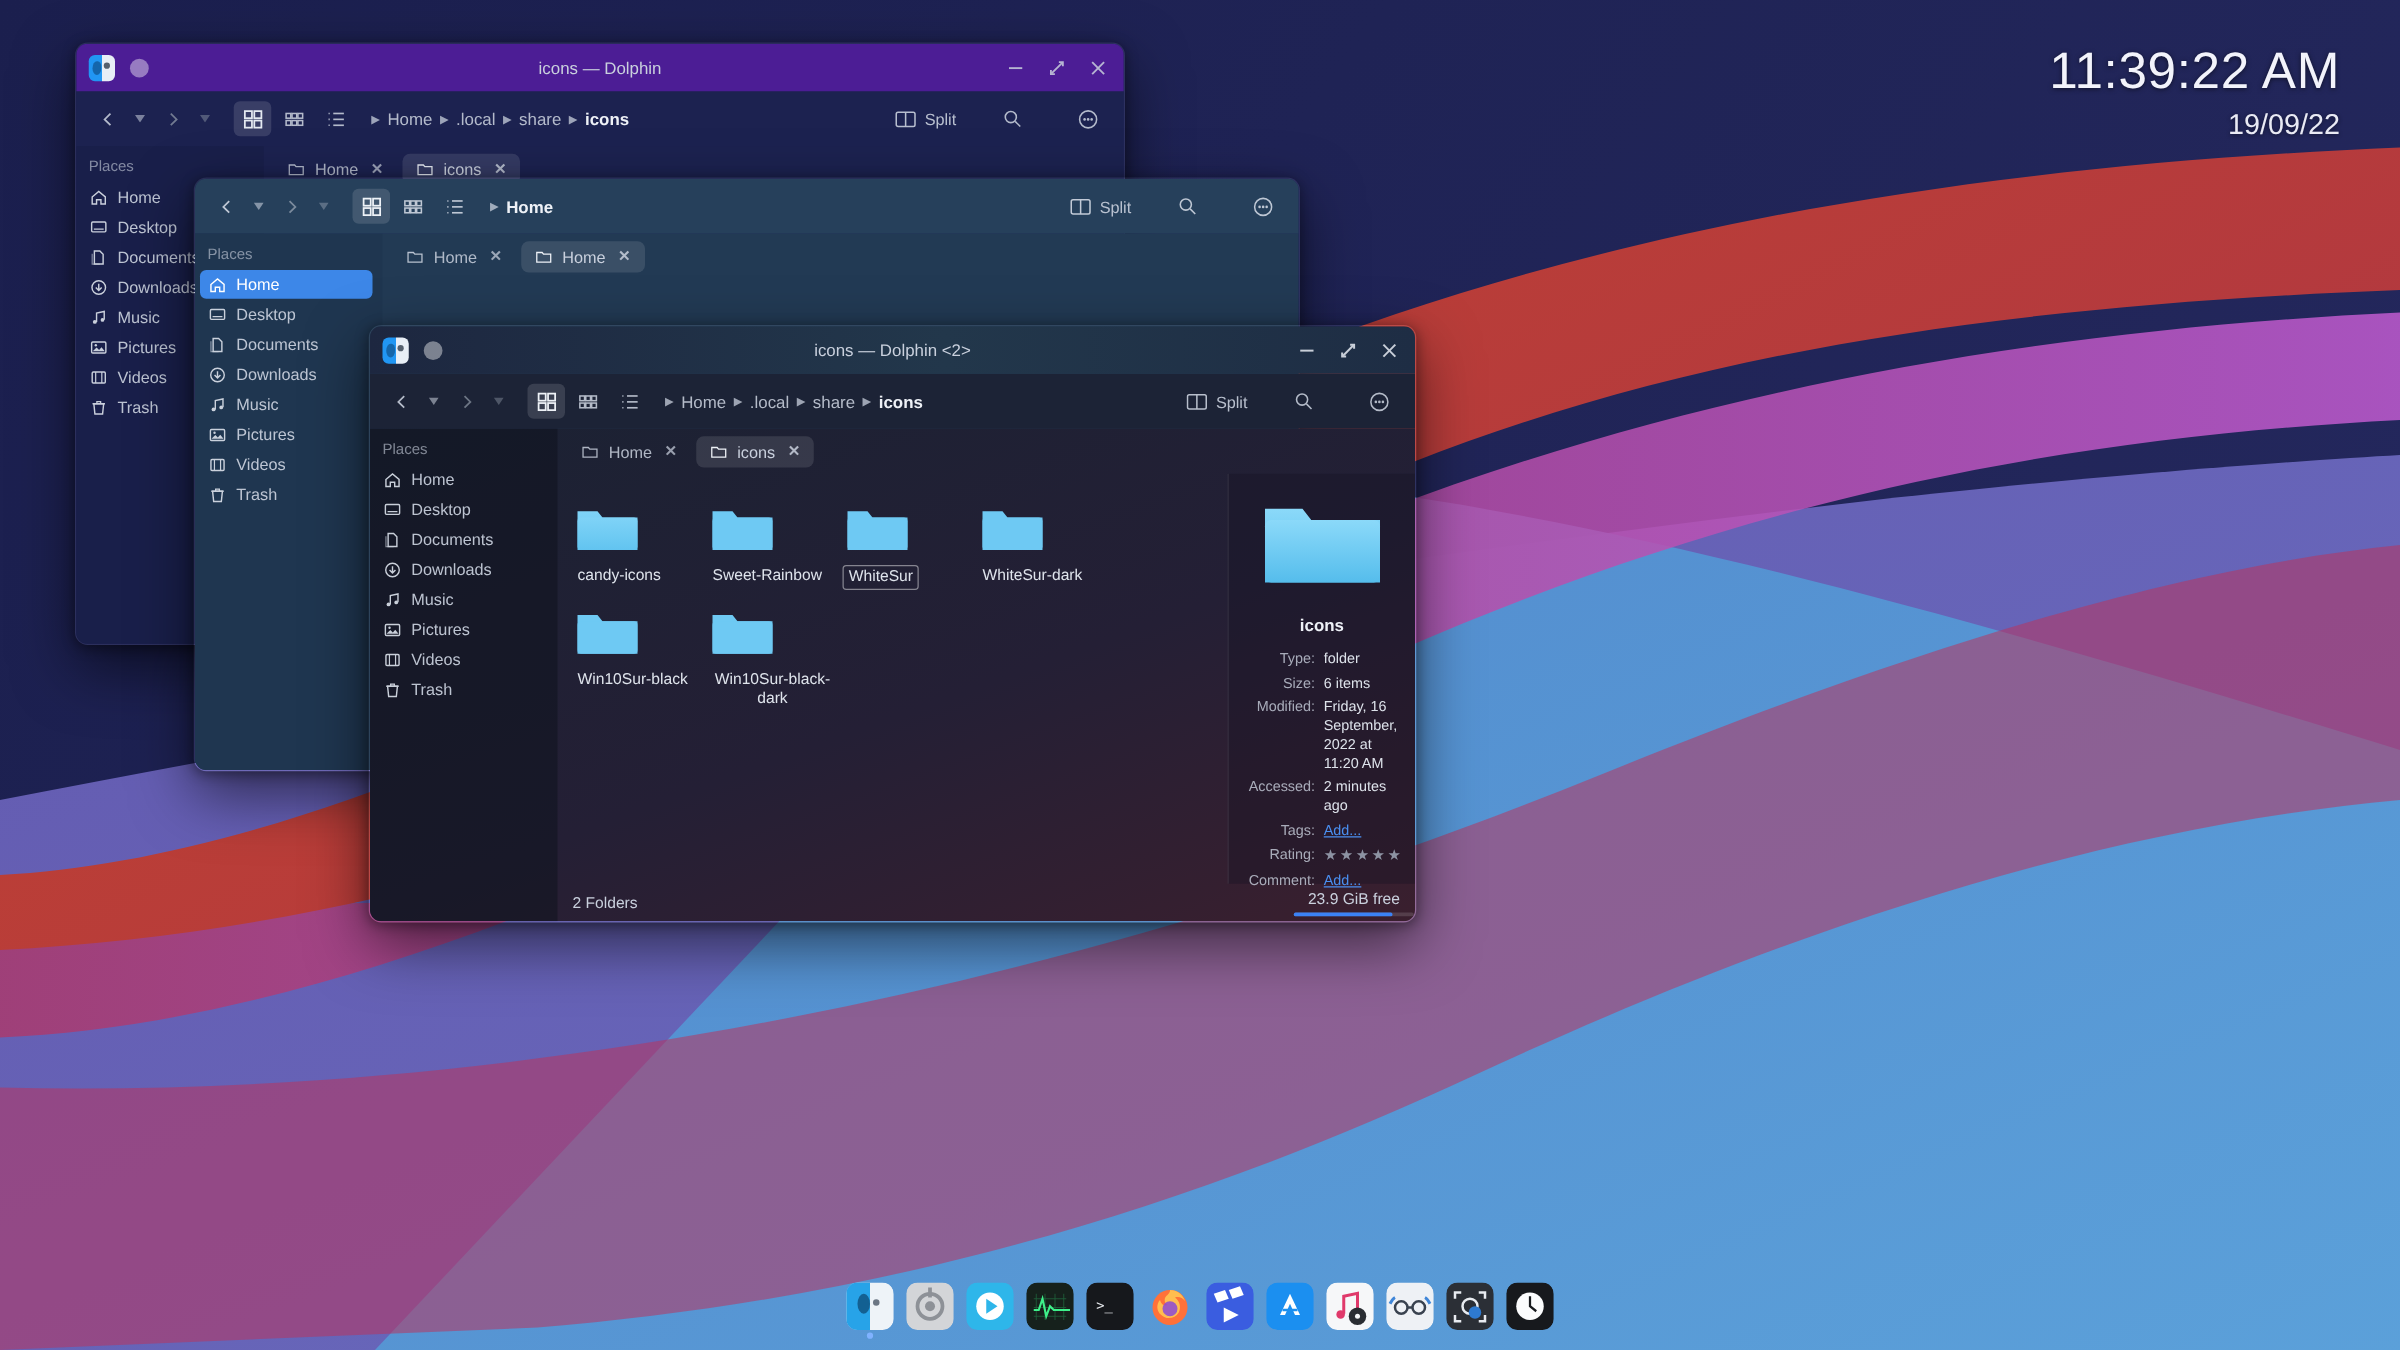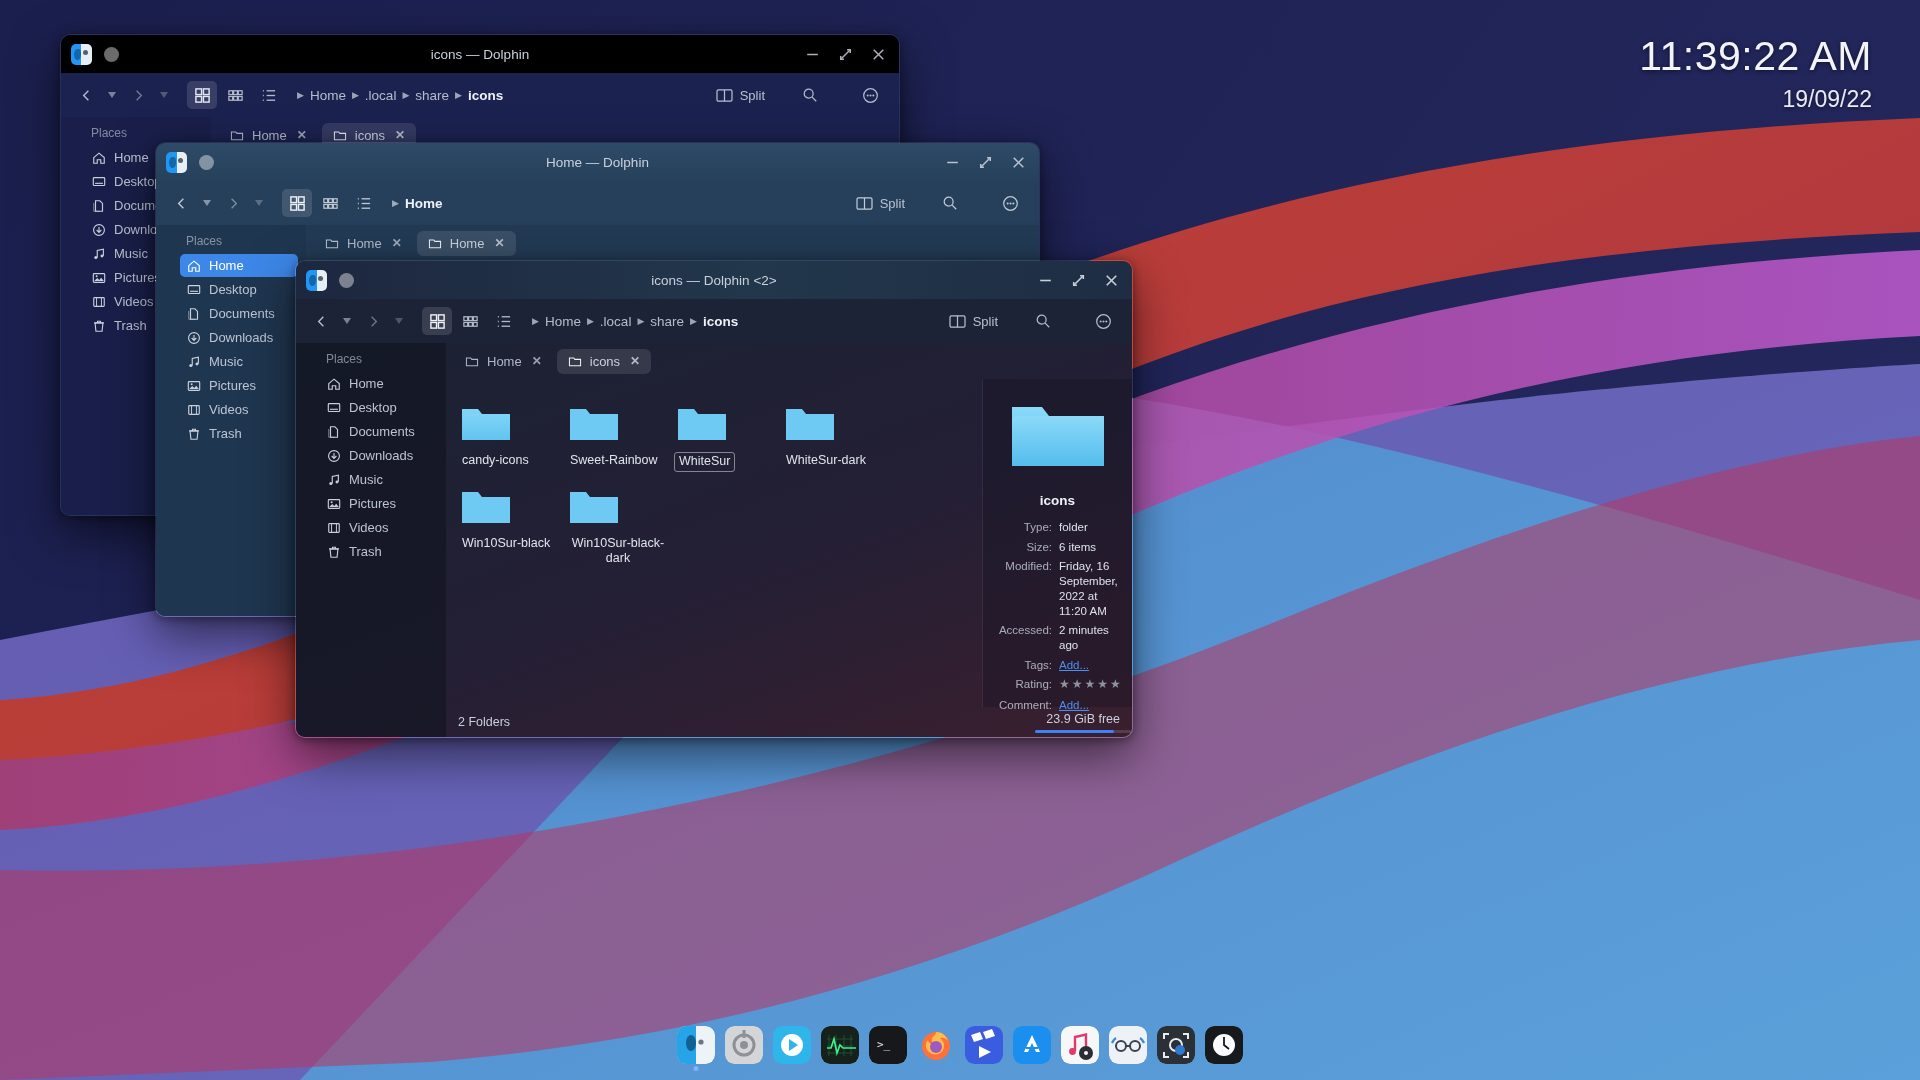--- a/index.html
+++ b/index.html
@@ -88,21 +88,21 @@
   .crumbs .sep { opacity: .75; font-size: 9px; margin: 0 4px; }
   .crumbs .seg { opacity: .88; }
   .crumbs .seg.last { font-weight: bold; color: #eef1f7; opacity: 1; }
   .tb-right { margin-left: auto; display: flex; align-items: center; gap: 30px; }
   .split-btn { display: flex; align-items: center; gap: 7px; opacity: .9; }
 
   
   .wbody { flex: 1 1 auto; display: flex; min-height: 0; }
   .places {
     width: 150px; flex: 0 0 150px;
-    padding: 7px 8px 0 24px;
+    padding: 7px 8px 0 4px;
   }
   .places-hdr { font-size: 12px; opacity: .6; padding: 2px 0 6px 6px; }
   .place {
     display: flex; align-items: center; gap: 8px;
     padding: 4px 7px; border-radius: 5px;
     font-size: 13px; opacity: .93; margin-bottom: 1px;
   }
   .place.sel { background: #3d87e8; color: #fff; opacity: 1; }
   .place svg { flex: 0 0 auto; }
 
@@ -163,21 +163,21 @@
   .freewrap { margin-left: auto; position: relative; padding-bottom: 7px; text-align: center; }
   .freebar {
     position: absolute; left: 50%; transform: translateX(-50%);
     bottom: 0; width: 96px; height: 3px; border-radius: 2px;
     background: rgba(255,255,255,.14);
   }
   .freebar i { position: absolute; left: 0; top: 0; bottom: 0; width: 82%; border-radius: 2px; background: #3b82f6; }
 
   
   #win-back   { left: 60px;  top: 34px;  width: 840px;  height: 482px; }
-  #win-back .titlebar { background: #000000; text-decoration: underline; }
+  #win-back .titlebar { background: #4c1d95; text-decoration: underline; }
   #win-back .toolbar, #win-back .wbody { background: #1c2250; }
   #win-back .places { background: #191f4a; }
 
   #win-mid    { left: 155px; top: 142px; width: 885px; height: 475px; }
   #win-mid .titlebar { background: linear-gradient(180deg,#2d4a66,#27415c); }
   #win-mid .toolbar  { background: #26405b; }
   #win-mid .wbody    { background: #223a54; }
   #win-mid .places   { background: #1f3650; }
 
   #win-front  { left: 295px; top: 260px; width: 838px; height: 478px; z-index: 20; }
@@ -440,44 +440,20 @@
           <span>icons</span>
           <span class="x">✕</span>
         </div>
       </div>
       <div class="filearea"></div>
     </div>
   </div>
 </div>
 
 <div class="win" id="win-mid">
-  <div class="titlebar">
-    <div class="applogo"></div>
-    <div class="pinbtn"></div>
-    <div class="title-txt">Home — Dolphin</div>
-    <div class="wctrls">
-      <div class="wbtn">
-        <svg viewBox="0 0 16 16">
-            <line x1="3" y1="8" x2="13" y2="8" stroke="#d3dae5" stroke-width="1.4"></line>
-          </svg>
-      </div>
-      <div class="wbtn">
-        <svg viewBox="0 0 16 16">
-            <path d="M9.5 3.5h3v3M6.5 12.5h-3v-3" fill="none" stroke="#d3dae5" stroke-width="1.4"></path>
-            <line x1="12" y1="4" x2="4" y2="12" stroke="#d3dae5" stroke-width="1.4"></line>
-          </svg>
-      </div>
-      <div class="wbtn">
-        <svg viewBox="0 0 16 16">
-            <line x1="3.5" y1="3.5" x2="12.5" y2="12.5" stroke="#d3dae5" stroke-width="1.4"></line>
-            <line x1="12.5" y1="3.5" x2="3.5" y2="12.5" stroke="#d3dae5" stroke-width="1.4"></line>
-          </svg>
-      </div>
-    </div>
-  </div>
 
   <div class="toolbar">
     <div class="tb-ico">
       <svg width="15" height="15" viewBox="0 0 16 16">
           <path d="M10 3L5 8l5 5" fill="none" stroke="#d3dae5" stroke-width="1.5"></path>
         </svg>
     </div>
     <div class="tb-caret">
       <svg width="8" height="6" viewBox="0 0 8 6">
           <path d="M0 0h8L4 6z" fill="#d3dae5"></path>

